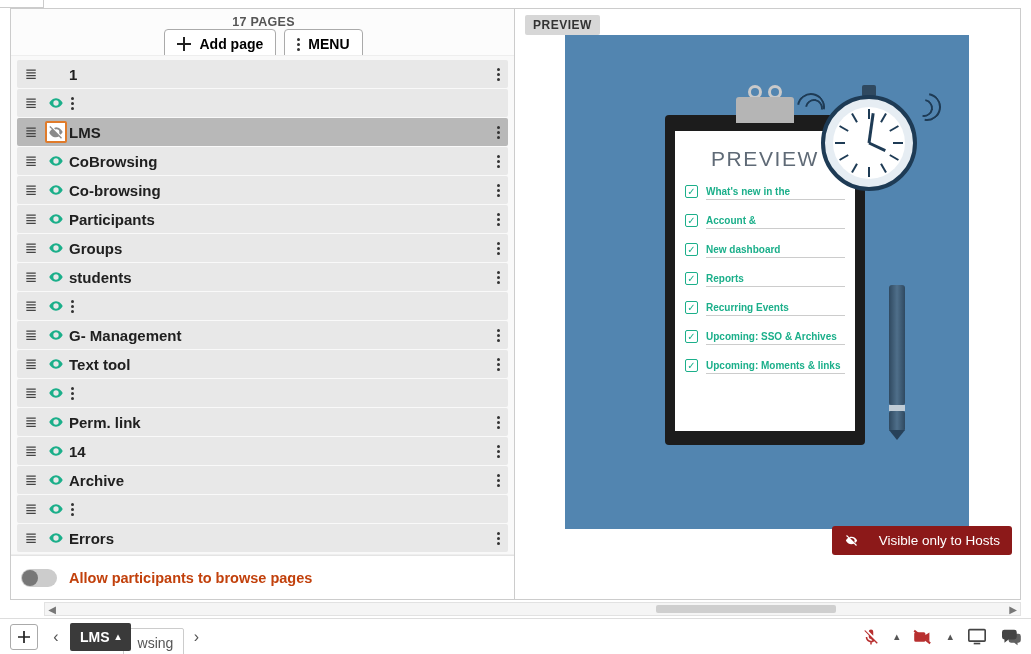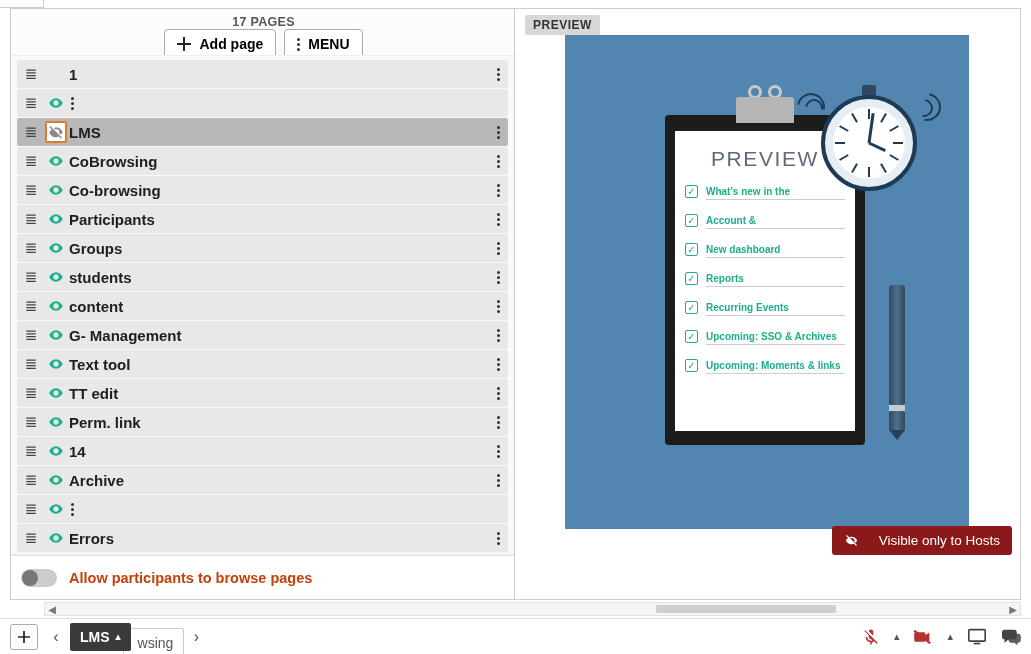--- a/index.html
+++ b/index.html
@@ -447,21 +447,20 @@
             <span></span>
           </div>
         </div>
         <div class="page-row">
           <div class="drag-handle">≣</div>
           <div class="vis-icon">
             <svg width="16" height="16" viewBox="0 0 24 24">
               <path fill="#1baf8a" d="M12 5c5 0 9 4.5 10 7-1 2.5-5 7-10 7S3 14.5 2 12c1-2.5 5-7 10-7zm0 3a4 4 0 1 0 0 8 4 4 0 0 0 0-8z"></path>
             </svg>
           </div>
-          <div class="page-label">content</div>
           <div class="row-menu">
             <span></span>
             <span></span>
             <span></span>
           </div>
         </div>
         <div class="page-row">
           <div class="drag-handle">≣</div>
           <div class="vis-icon">
             <svg width="16" height="16" viewBox="0 0 24 24">
@@ -489,21 +488,20 @@
             <span></span>
           </div>
         </div>
         <div class="page-row">
           <div class="drag-handle">≣</div>
           <div class="vis-icon">
             <svg width="16" height="16" viewBox="0 0 24 24">
               <path fill="#1baf8a" d="M12 5c5 0 9 4.5 10 7-1 2.5-5 7-10 7S3 14.5 2 12c1-2.5 5-7 10-7zm0 3a4 4 0 1 0 0 8 4 4 0 0 0 0-8z"></path>
             </svg>
           </div>
-          <div class="page-label">TT edit</div>
           <div class="row-menu">
             <span></span>
             <span></span>
             <span></span>
           </div>
         </div>
         <div class="page-row">
           <div class="drag-handle">≣</div>
           <div class="vis-icon">
             <svg width="16" height="16" viewBox="0 0 24 24">

